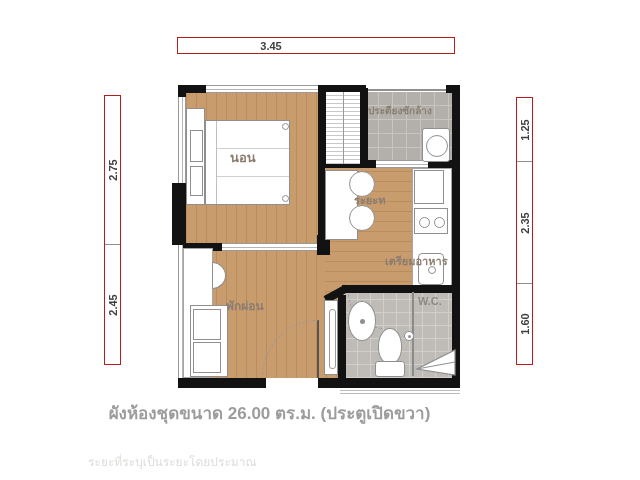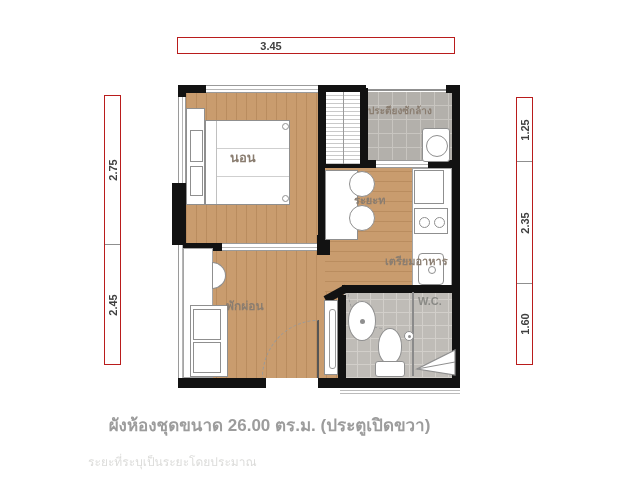--- a/index.html
+++ b/index.html
@@ -21,21 +21,21 @@
   .wall{background:#121212;}
   .window{background:#fff;border-top:1px solid #9a9a9a;border-bottom:1px solid #9a9a9a;box-sizing:border-box;position:absolute;}
   .window::after{content:"";position:absolute;left:0;right:0;top:50%;height:1px;background:#b5b5b5;}
   .window.vert{border-top:none;border-bottom:none;border-left:1px solid #9a9a9a;border-right:1px solid #9a9a9a;}
   .window.vert::after{left:50%;top:0;bottom:0;width:1px;height:auto;}
   .fixt{position:absolute;background:#fff;border:1px solid #8f8f8f;box-sizing:border-box;}
   .roomlabel{position:absolute;font-size:11px;font-weight:bold;color:#8a7d70;white-space:nowrap;}
   .circle{border-radius:50%;}
   .arcwrap{position:absolute;overflow:hidden;}
   .arc{position:absolute;border:1.5px dashed #9a9a9a;border-radius:50%;box-sizing:border-box;background:transparent;}
-  #caption{position:absolute;left:0;top:411px;width:539px;text-align:center;font-size:17px;font-weight:bold;color:#9c9c9c;}
+  #caption{position:absolute;left:0;top:399px;width:539px;text-align:center;font-size:17px;font-weight:bold;color:#9c9c9c;}
   #watermark{position:absolute;left:88px;top:452px;font-size:12px;color:#dcdcda;}
   svg{position:absolute;overflow:visible;}
 </style>
 </head>
 <body>
 
 <div class="dimbar h" style="left:177px;top:37px;width:278px;height:17px;">
   <div class="cell" style="width:186px;">3.45</div>
 </div>
 

